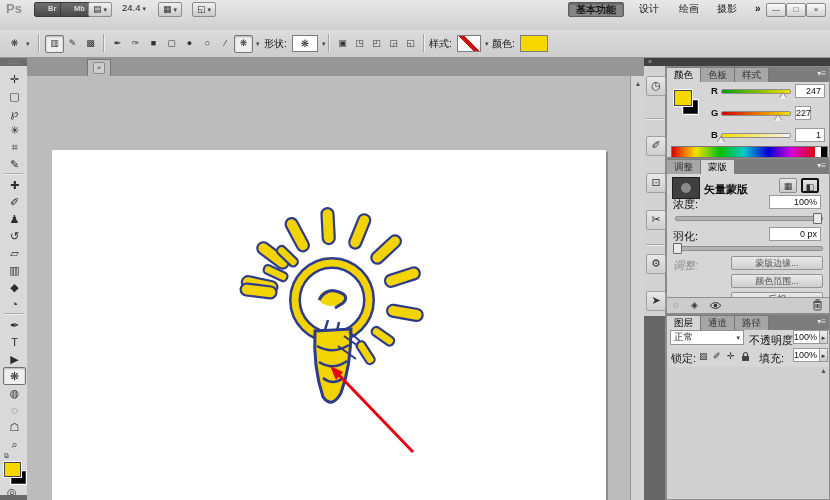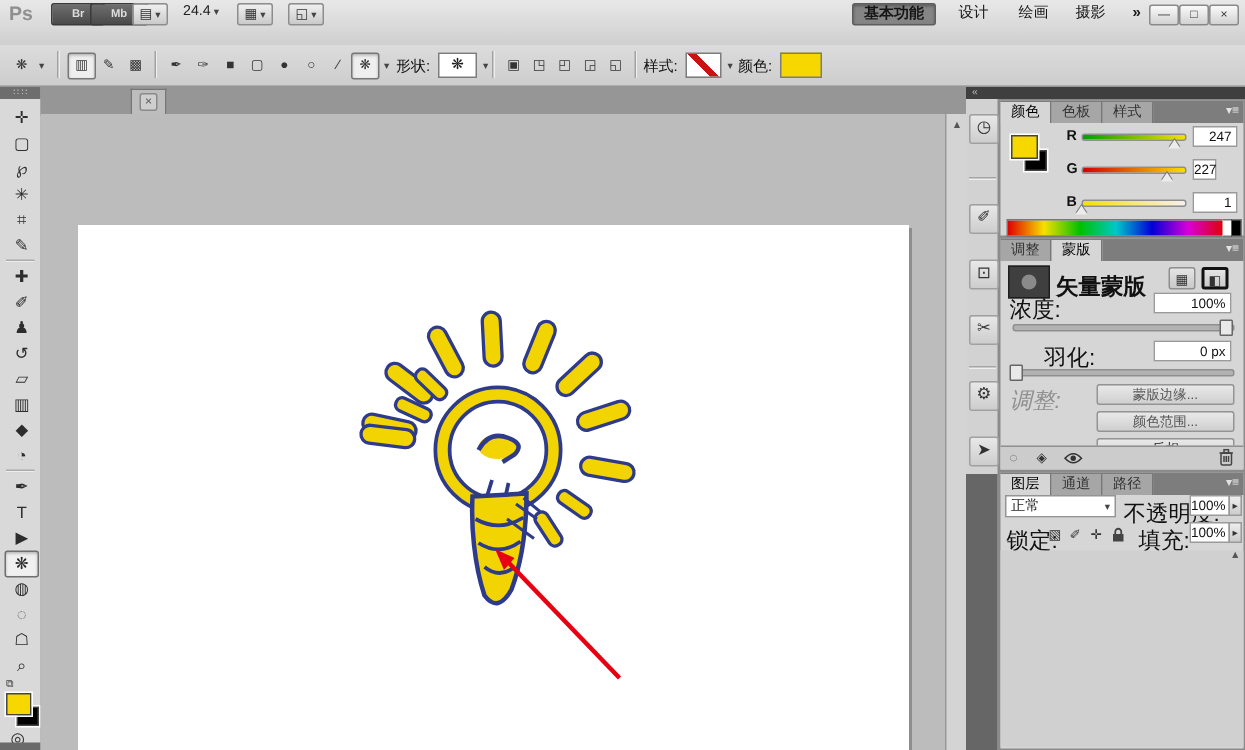--- a/index.html
+++ b/index.html
@@ -62,21 +62,21 @@
              background:linear-gradient(#e8e8e8,#cdcdcd);border:1px solid #a0a0a0;border-radius:2px;}
   .strip-div{left:2px;width:18px;height:1px;background:#a5a5a5;border-bottom:1px solid #eee;}
   .strip-fill{left:0;top:250px;width:21px;height:184px;background:#666;}
   .panels{left:22px;top:0;width:164px;height:442px;}
   .panel{left:0;width:164px;background:#d6d6d6;border:1px solid #8b8b8b;box-sizing:border-box;}
   .ptabs{left:0;top:0;width:100%;height:15px;background:#7d7d7d;display:flex;align-items:flex-end;position:absolute;}
   .ptab{height:14px;line-height:14px;padding:0 7px;font-size:9.5px;color:#333;background:#a6a6a6;border-right:1px solid #777;}
   .ptab.active{background:#d6d6d6;color:#000;}
   .pmenu{position:absolute;right:3px;top:2px;font-size:8px;color:#e2e2e2;}
   .pbody{position:absolute;left:0;width:100%;}
-  .plabel{font-size:15px;color:#111;}
+  .plabel{font-size:11px;color:#111;}
   .gray{color:#8f8f8f;}
   .valbox{background:#fff;border:1px solid #9a9a9a;font-size:9px;color:#111;text-align:right;padding:1px 3px 0 0;box-sizing:border-box;height:14px;}
   .spin{width:9px;height:14px;line-height:13px;text-align:center;font-size:7px;color:#333;background:linear-gradient(#eee,#ccc);border:1px solid #999;box-sizing:border-box;}
   .track{height:3px;background:#b2b2b2;border:1px solid #8f8f8f;border-radius:2px;}
   .thumb{width:7px;height:9px;background:#e9e9e9;border:1px solid #666;border-radius:1px;}
   .pbtn{background:linear-gradient(#e9e9e9,#cfcfcf);border:1px solid #949494;border-radius:2px;
         font-size:9px;color:#555;text-align:center;line-height:13px;height:14px;box-sizing:border-box;}
   .cthumb{width:0;height:0;border-left:4px solid transparent;border-right:4px solid transparent;border-bottom:6px solid #ececec;
           filter:drop-shadow(0 -1px 0 #666);}
   .chan-label{font-size:9.5px;font-weight:bold;color:#111;}
@@ -328,21 +328,21 @@
             </div>
             <span class="ab plabel" style="left:37px;top:8px;font-weight:bold;">矢量蒙版</span>
             <div class="ab mbtn" style="left:112px;top:4px;">▦</div>
             <div class="ab mbtn on" style="left:134px;top:4px;">◧</div>
 
             <span class="ab plabel" style="left:6px;top:23px;">浓度:</span>
             <div class="ab valbox" style="left:102px;top:21px;width:52px;">100%</div>
             <div class="ab track" style="left:8px;top:42px;width:146px;"></div>
             <div class="ab thumb" style="left:146px;top:39px;"></div>
 
-            <span class="ab plabel" style="left:6px;top:55px;margin-left:23px;">羽化:</span>
+            <span class="ab plabel" style="left:6px;top:55px;">羽化:</span>
             <div class="ab valbox" style="left:102px;top:53px;width:52px;">0 px</div>
             <div class="ab track" style="left:8px;top:72px;width:146px;"></div>
             <div class="ab thumb" style="left:6px;top:69px;"></div>
 
             <span class="ab plabel gray" style="left:6px;top:84px;font-style:italic;">调整:</span>
             <div class="ab pbtn" style="left:64px;top:82px;width:92px;">蒙版边缘...</div>
             <div class="ab pbtn" style="left:64px;top:100px;width:92px;">颜色范围...</div>
             <div class="ab pbtn" style="left:64px;top:118px;width:92px;color:#222;">反相</div>
           </div>
           <div class="pfooter" style="bottom:0;">

